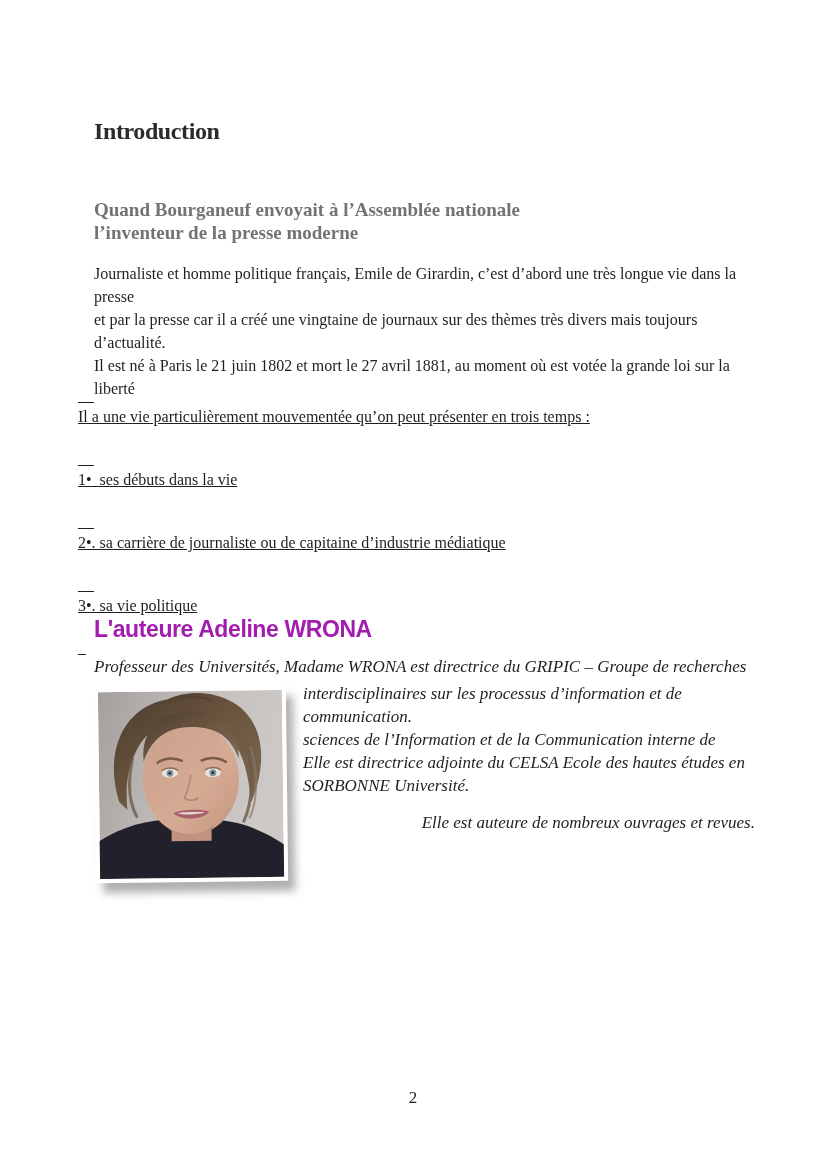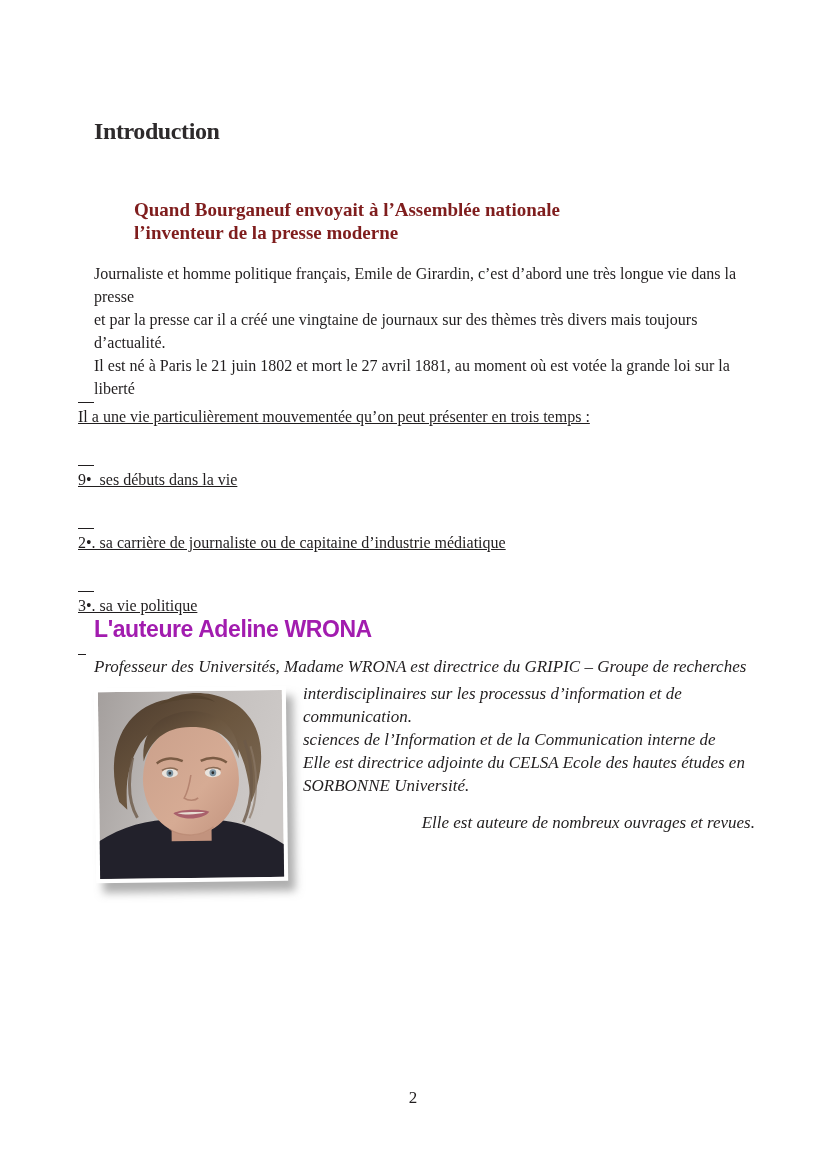--- a/index.html
+++ b/index.html
@@ -24,22 +24,21 @@
     color: #2d2a2b;
   }
   .subheading {
     position: absolute;
     left: 94px;
     top: 198px;
     font-family: "Liberation Serif", serif;
     font-weight: bold;
     font-size: 19px;
     line-height: 23px;
-    color: #7f1d1d;
-    margin-left: 40px;
+    color: #737373;
   }
   .body-paragraph {
     position: absolute;
     left: 94px;
     top: 262px;
     width: 650px;
     font-size: 16px;
     line-height: 23px;
     color: #211e1f;
   }
@@ -125,21 +124,21 @@
   </h2>
 
   <div class="body-paragraph">
     <div>Journaliste et homme politique français, Emile de Girardin, c’est d’abord une très longue vie dans la presse</div>
     <div>et par la presse car il a créé une vingtaine de journaux sur des thèmes très divers mais toujours d’actualité.</div>
     <div>Il est né à Paris le 21 juin 1802 et mort le 27 avril 1881, au moment où est votée la grande loi sur la liberté</div>
   </div>
 
   <div class="timeline-block">
     <div>Il a une vie particulièrement mouvementée qu’on peut présenter en trois temps :</div>
-    <div>9•  ses débuts dans la vie</div>
+    <div>1•  ses débuts dans la vie</div>
     <div>2•. sa carrière de journaliste ou de capitaine d’industrie médiatique</div>
     <div>3•. sa vie politique</div>
   </div>
 
   <h2 class="author-heading">L'auteure Adeline WRONA</h2>
 
   <div class="author-intro-line">Professeur des Universités, Madame WRONA est directrice du GRIPIC – Groupe de recherches</div>
 
   <div class="author-row">
 

